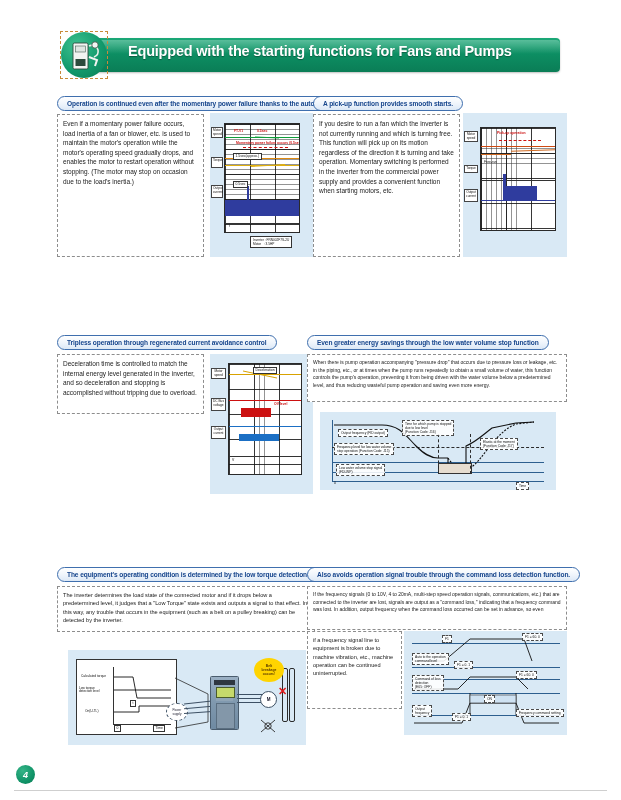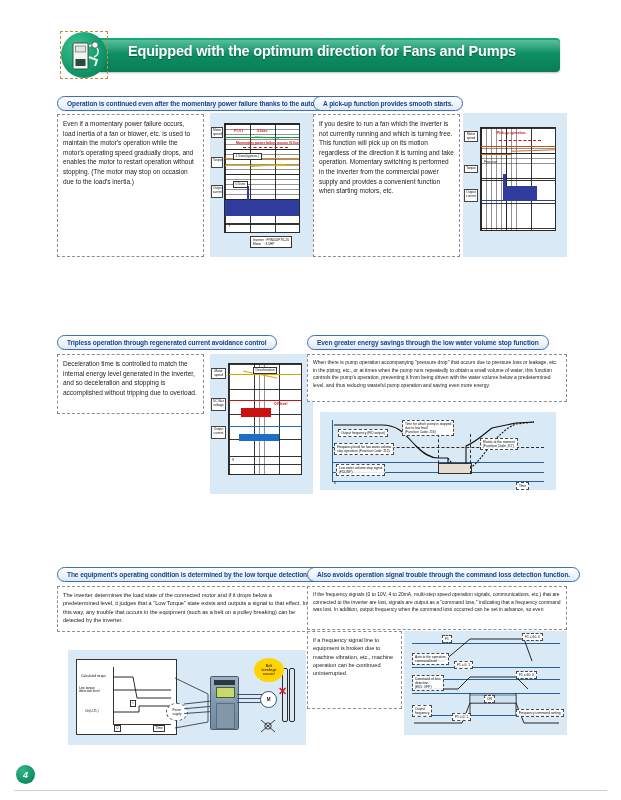--- a/index.html
+++ b/index.html
@@ -274,21 +274,21 @@
     <svg width="48" height="46" viewBox="0 0 48 46" style="position:absolute;left:0;top:0;">
       <rect x="13" y="11" width="15" height="26" rx="1.5" fill="#f2f4f2" stroke="#2c4a3c" stroke-width="0.9"></rect>
       <rect x="15.5" y="14" width="10" height="6" fill="#dfe6e2" stroke="#4a6358" stroke-width="0.6"></rect>
       <rect x="15.5" y="27" width="10" height="7" fill="#2c4a3c"></rect>
       <path d="M29 14 q7 -3 9 4 q1 5 -4 7" fill="none" stroke="#e8efe9" stroke-width="1.6"></path>
       <circle cx="35" cy="13" r="3.2" fill="#f2f4f2" stroke="#2c4a3c" stroke-width="0.8"></circle>
       <path d="M29 25 l8 3 l-2 6" fill="none" stroke="#f2f4f2" stroke-width="2"></path>
     </svg>
     <div class="header-dashes"></div>
   </div>
-  <div class="header-title">Equipped with the optimum direction for Fans and Pumps</div>
+  <div class="header-title">Equipped with the starting functions for Fans and Pumps</div>
 </div>
 
 <div class="panel" style="left:57px; top:92px; width:256px;">
   <div class="panel-title">Operation is continued even after the momentary power failure thanks to the auto-restart function.</div>
 </div>
 <div class="panel-body" style="position:absolute; left:57px; top:114px; width:147px; height:143px;">Even if a momentary power failure occurs, load inertia of a fan or blower, etc. is used to maintain the motor's operation while the motor's operating speed gradually drops, and enables the motor to restart operation without stopping. (The motor may stop on occasion due to the load's inertia.)</div>
 
 <div class="fig" style="left:210px; top:113px; width:103px; height:144px;">
   <div class="scope" style="left:14px; top:10px; width:76px; height:110px;">
     <div class="grid"></div>

